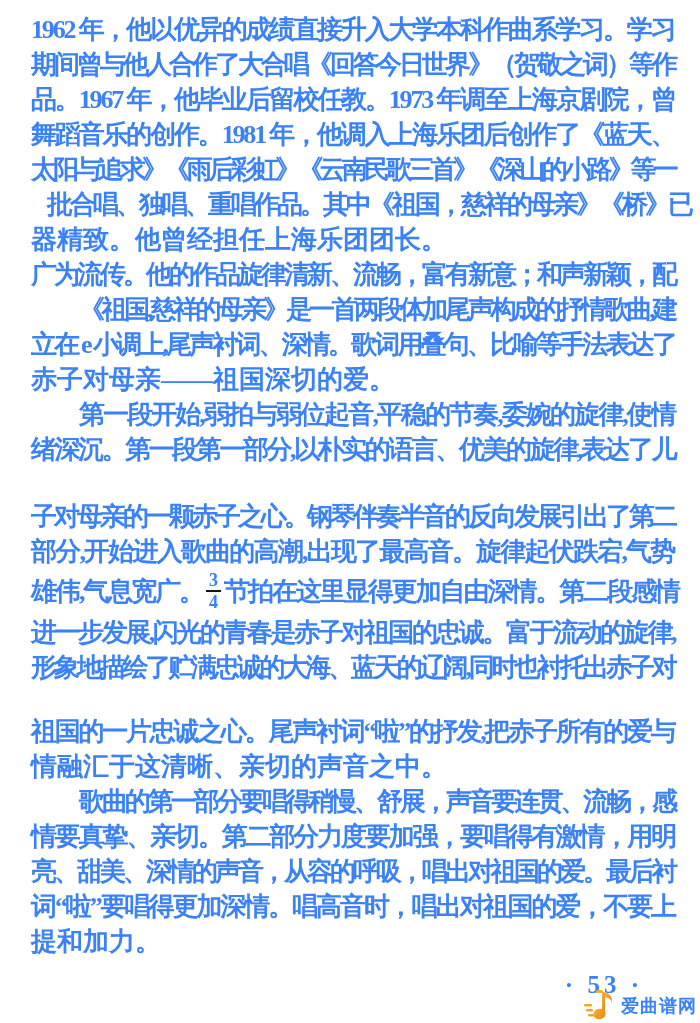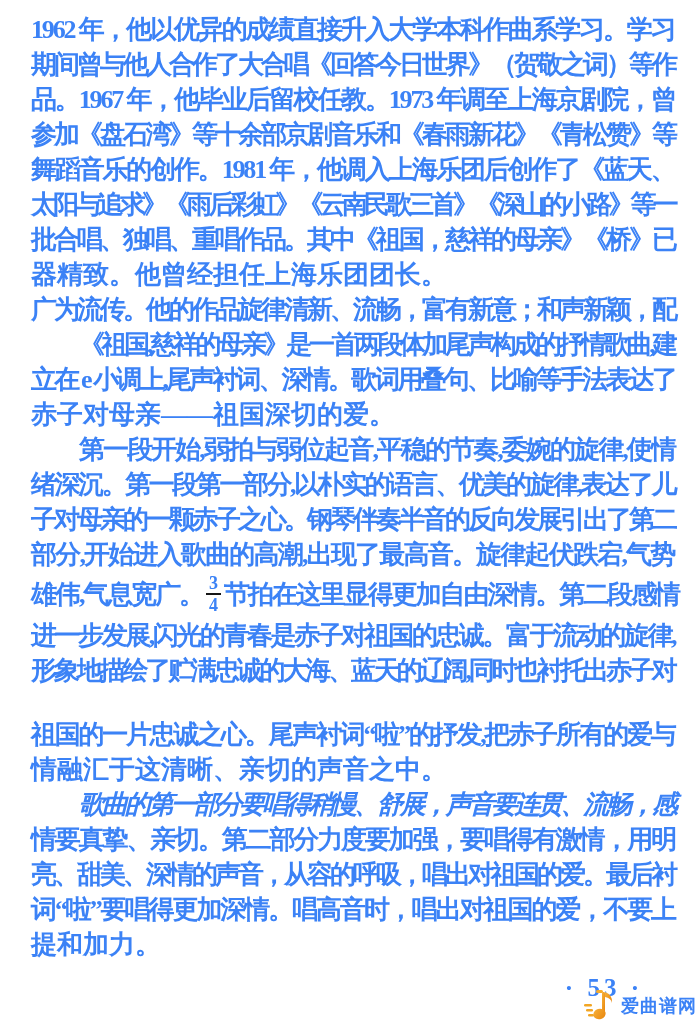--- a/index.html
+++ b/index.html
@@ -82,45 +82,44 @@
   }
   .watermark svg { display: block; }
 </style>
 </head>
 <body>
 
 <div class="page">
   <div class="line fit" style="letter-spacing: -2.16667px;">1962 年，他以优异的成绩直接升入大学本科作曲系学习。学习</div>
   <div class="line fit" style="letter-spacing: -3px;">期间曾与他人合作了大合唱《回答今日世界》（贺敬之词）等作</div>
   <div class="line fit" style="letter-spacing: -2.15152px;">品。1967 年，他毕业后留校任教。1973 年调至上海京剧院，曾</div>
-  <div class="line fit" style="letter-spacing: -3px;">参加《盘石湾》等十余部京剧音乐和《春雨新花》《青松赞》等</div>
   <div class="line fit" style="letter-spacing: -2.16667px;">舞蹈音乐的创作。1981 年，他调入上海乐团后创作了《蓝天、</div>
   <div class="line fit" style="letter-spacing: -3.7931px;">太阳与追求》《雨后彩虹》《云南民歌三首》《深山的小路》等一</div>
-  <div class="line fit" style="letter-spacing: -3px;">批合唱、独唱、重唱作品。其中《祖国，慈祥的母亲》《桥》已</div>
+  <div class="line fit" style="letter-spacing: -3px; margin-left: 16px;">批合唱、独唱、重唱作品。其中《祖国，慈祥的母亲》《桥》已</div>
   <div class="line">器精致。他曾经担任上海乐团团长。</div>
   <div class="line fit" style="letter-spacing: -3px;">广为流传。他的作品旋律清新、流畅，富有新意；和声新颖，配</div>
   <div class="line fit indent" style="letter-spacing: -3.32143px;">《祖国,慈祥的母亲》是一首两段体加尾声构成的抒情歌曲,建</div>
   <div class="line fit" style="letter-spacing: -2.87097px;">立在 e 小调上,尾声衬词、深情。歌词用叠句、比喻等手法表达了</div>
   <div class="line">赤子对母亲——祖国深切的爱。</div>
   <div class="line fit indent" style="letter-spacing: -1.92857px;">第一段开始,弱拍与弱位起音,平稳的节奏,委婉的旋律,使情</div>
   <div class="line fit" style="letter-spacing: -2.44828px;">绪深沉。第一段第一部分,以朴实的语言、优美的旋律,表达了儿</div>
-  <div class="line fit" style="letter-spacing: -3px;">子对母亲的一颗赤子之心。钢琴伴奏半音的反向发展引出了第二</div>
+  <div class="line fit" style="letter-spacing: -3px; margin-top: 32px;">子对母亲的一颗赤子之心。钢琴伴奏半音的反向发展引出了第二</div>
   <div class="line fit" style="letter-spacing: -1.7931px;">部分,开始进入歌曲的高潮,出现了最高音。旋律起伏跌宕,气势</div>
   <div class="line fit tall" style="letter-spacing: -2.05405px;">
     <span>雄伟,气息宽广。</span><span class="frac">
         <span class="num">3</span>
         <span class="bar"></span>
         <span class="den">4</span>
       </span><span>节拍在这里显得更加自由深情。第二段感情</span>
   </div>
   <div class="line fit" style="letter-spacing: -2.44828px; text-align: right;">进一步发展,闪光的青春是赤子对祖国的忠诚。富于流动的旋律,</div>
   <div class="line fit" style="letter-spacing: -3.13793px;">形象地描绘了贮满忠诚的大海、蓝天的辽阔,同时也衬托出赤子对</div>
   <div class="line fit" style="letter-spacing: -2.24138px; margin-top: 29px;">祖国的一片忠诚之心。尾声衬词“啦”的抒发,把赤子所有的爱与</div>
   <div class="line">情融汇于这清晰、亲切的声音之中。</div>
-  <div class="line fit indent" style="letter-spacing: -3.07692px; font-style: italic;">歌曲的第一部分要唱得稍慢、舒展，声音要连贯、流畅，感</div>
+  <div class="line fit indent" style="letter-spacing: -3.07692px;">歌曲的第一部分要唱得稍慢、舒展，声音要连贯、流畅，感</div>
   <div class="line fit" style="letter-spacing: -2.14815px;">情要真挚、亲切。第二部分力度要加强，要唱得有激情，用明</div>
   <div class="line fit" style="letter-spacing: -3px;">亮、甜美、深情的声音，从容的呼吸，唱出对祖国的爱。最后衬</div>
   <div class="line fit" style="letter-spacing: -2.07143px;">词“啦”要唱得更加深情。唱高音时，唱出对祖国的爱，不要上</div>
   <div class="line">提和加力。</div>
   <div class="page-number">· 53 ·</div>
 </div>
 
 <div class="watermark">
   <svg width="34" height="32" viewBox="0 0 34 32">
     <defs>

